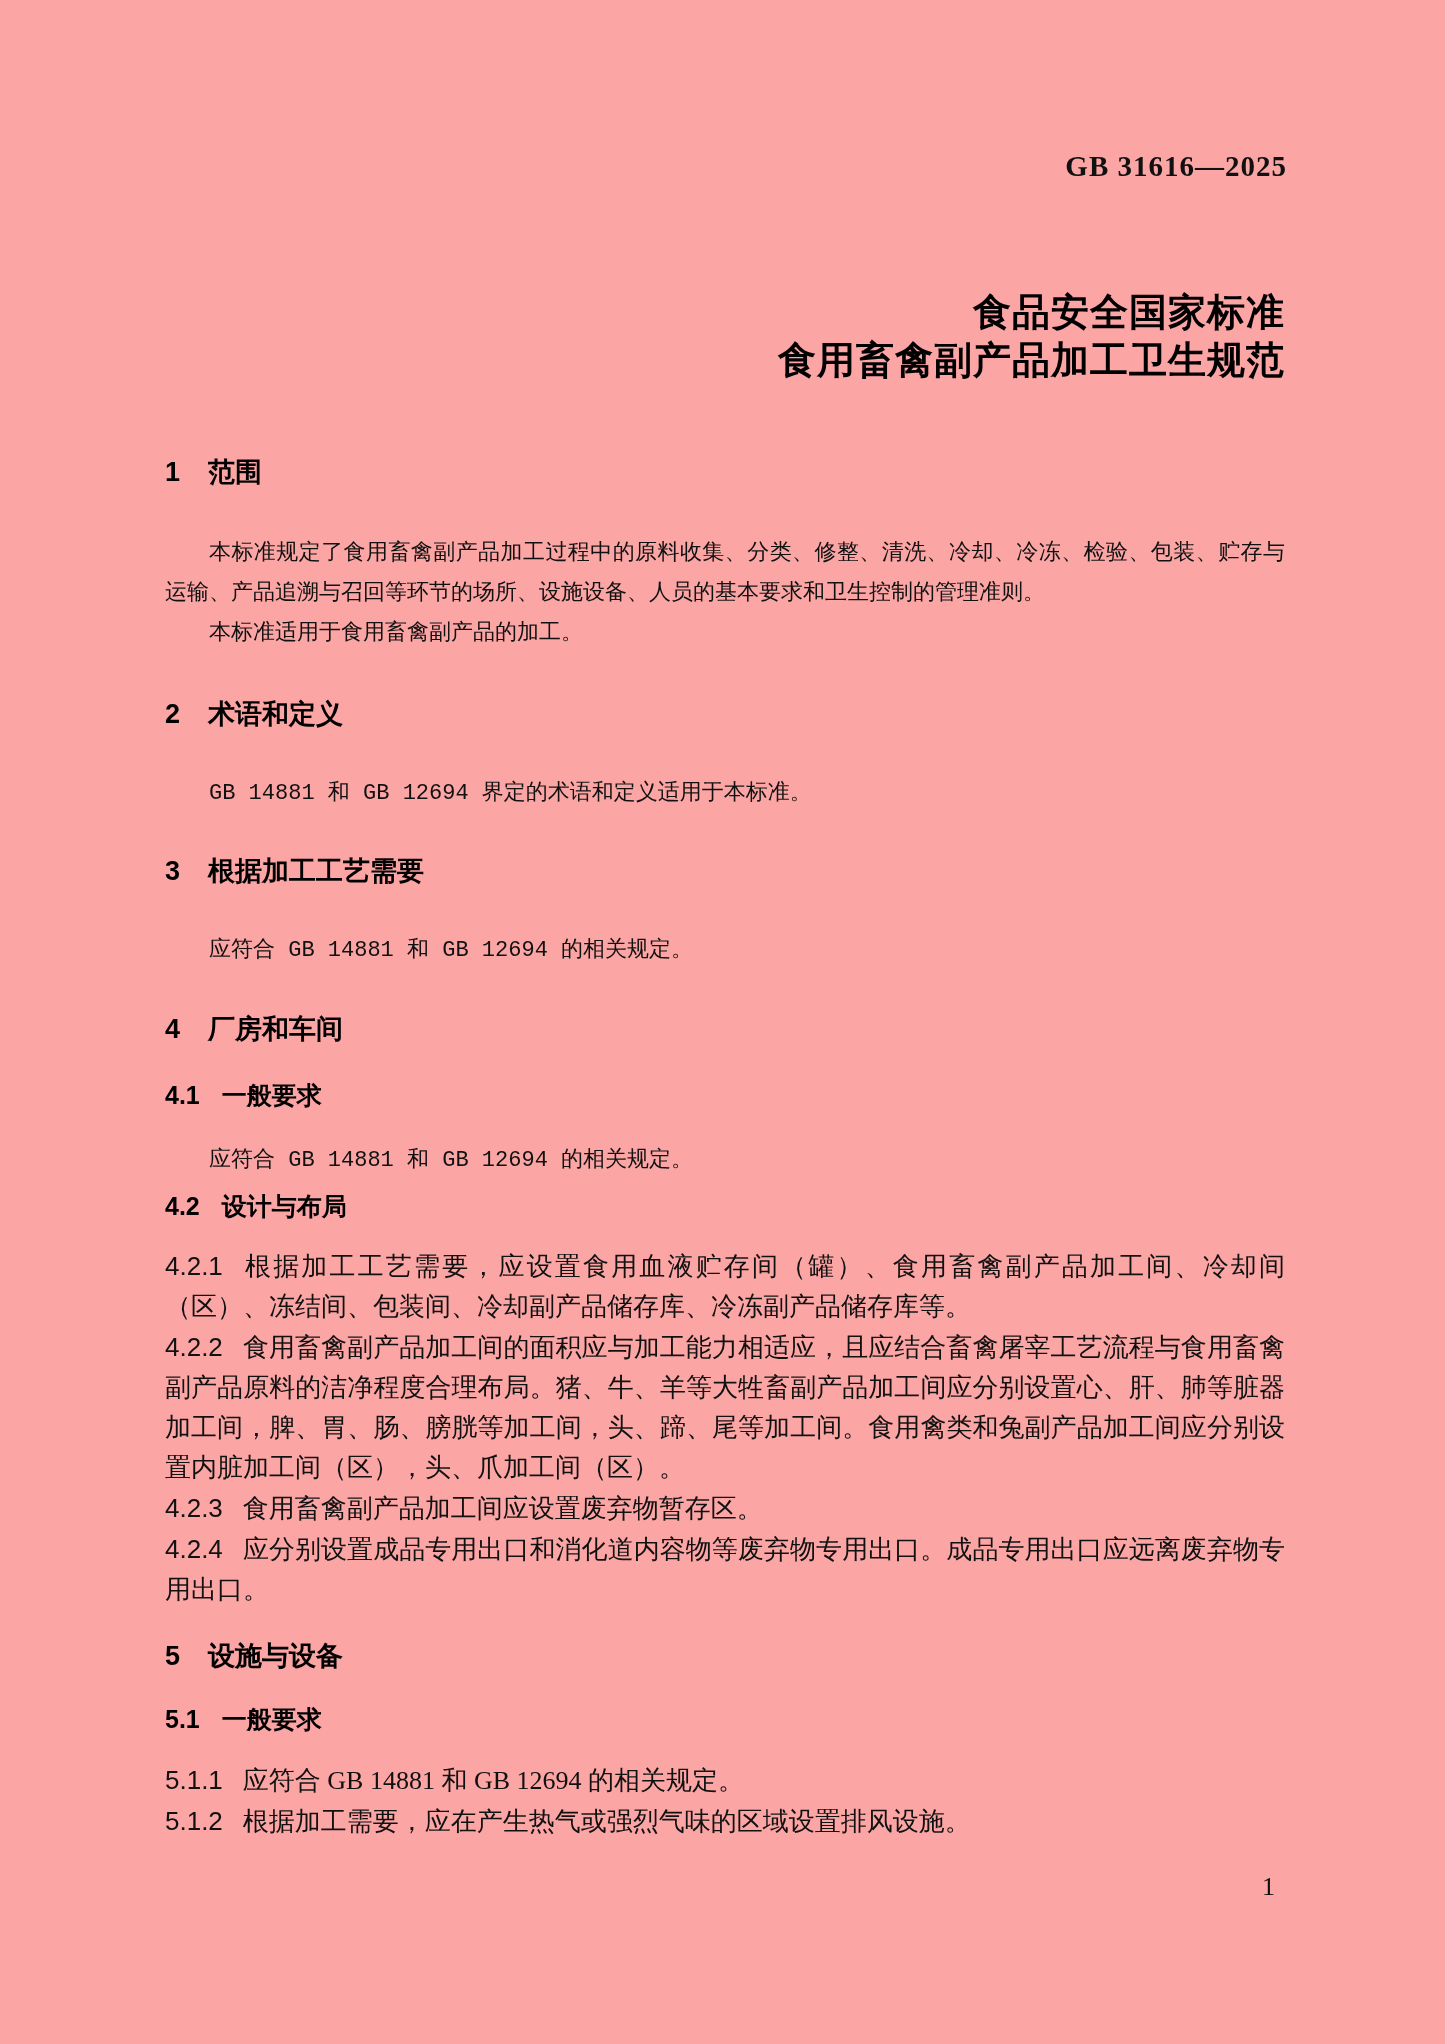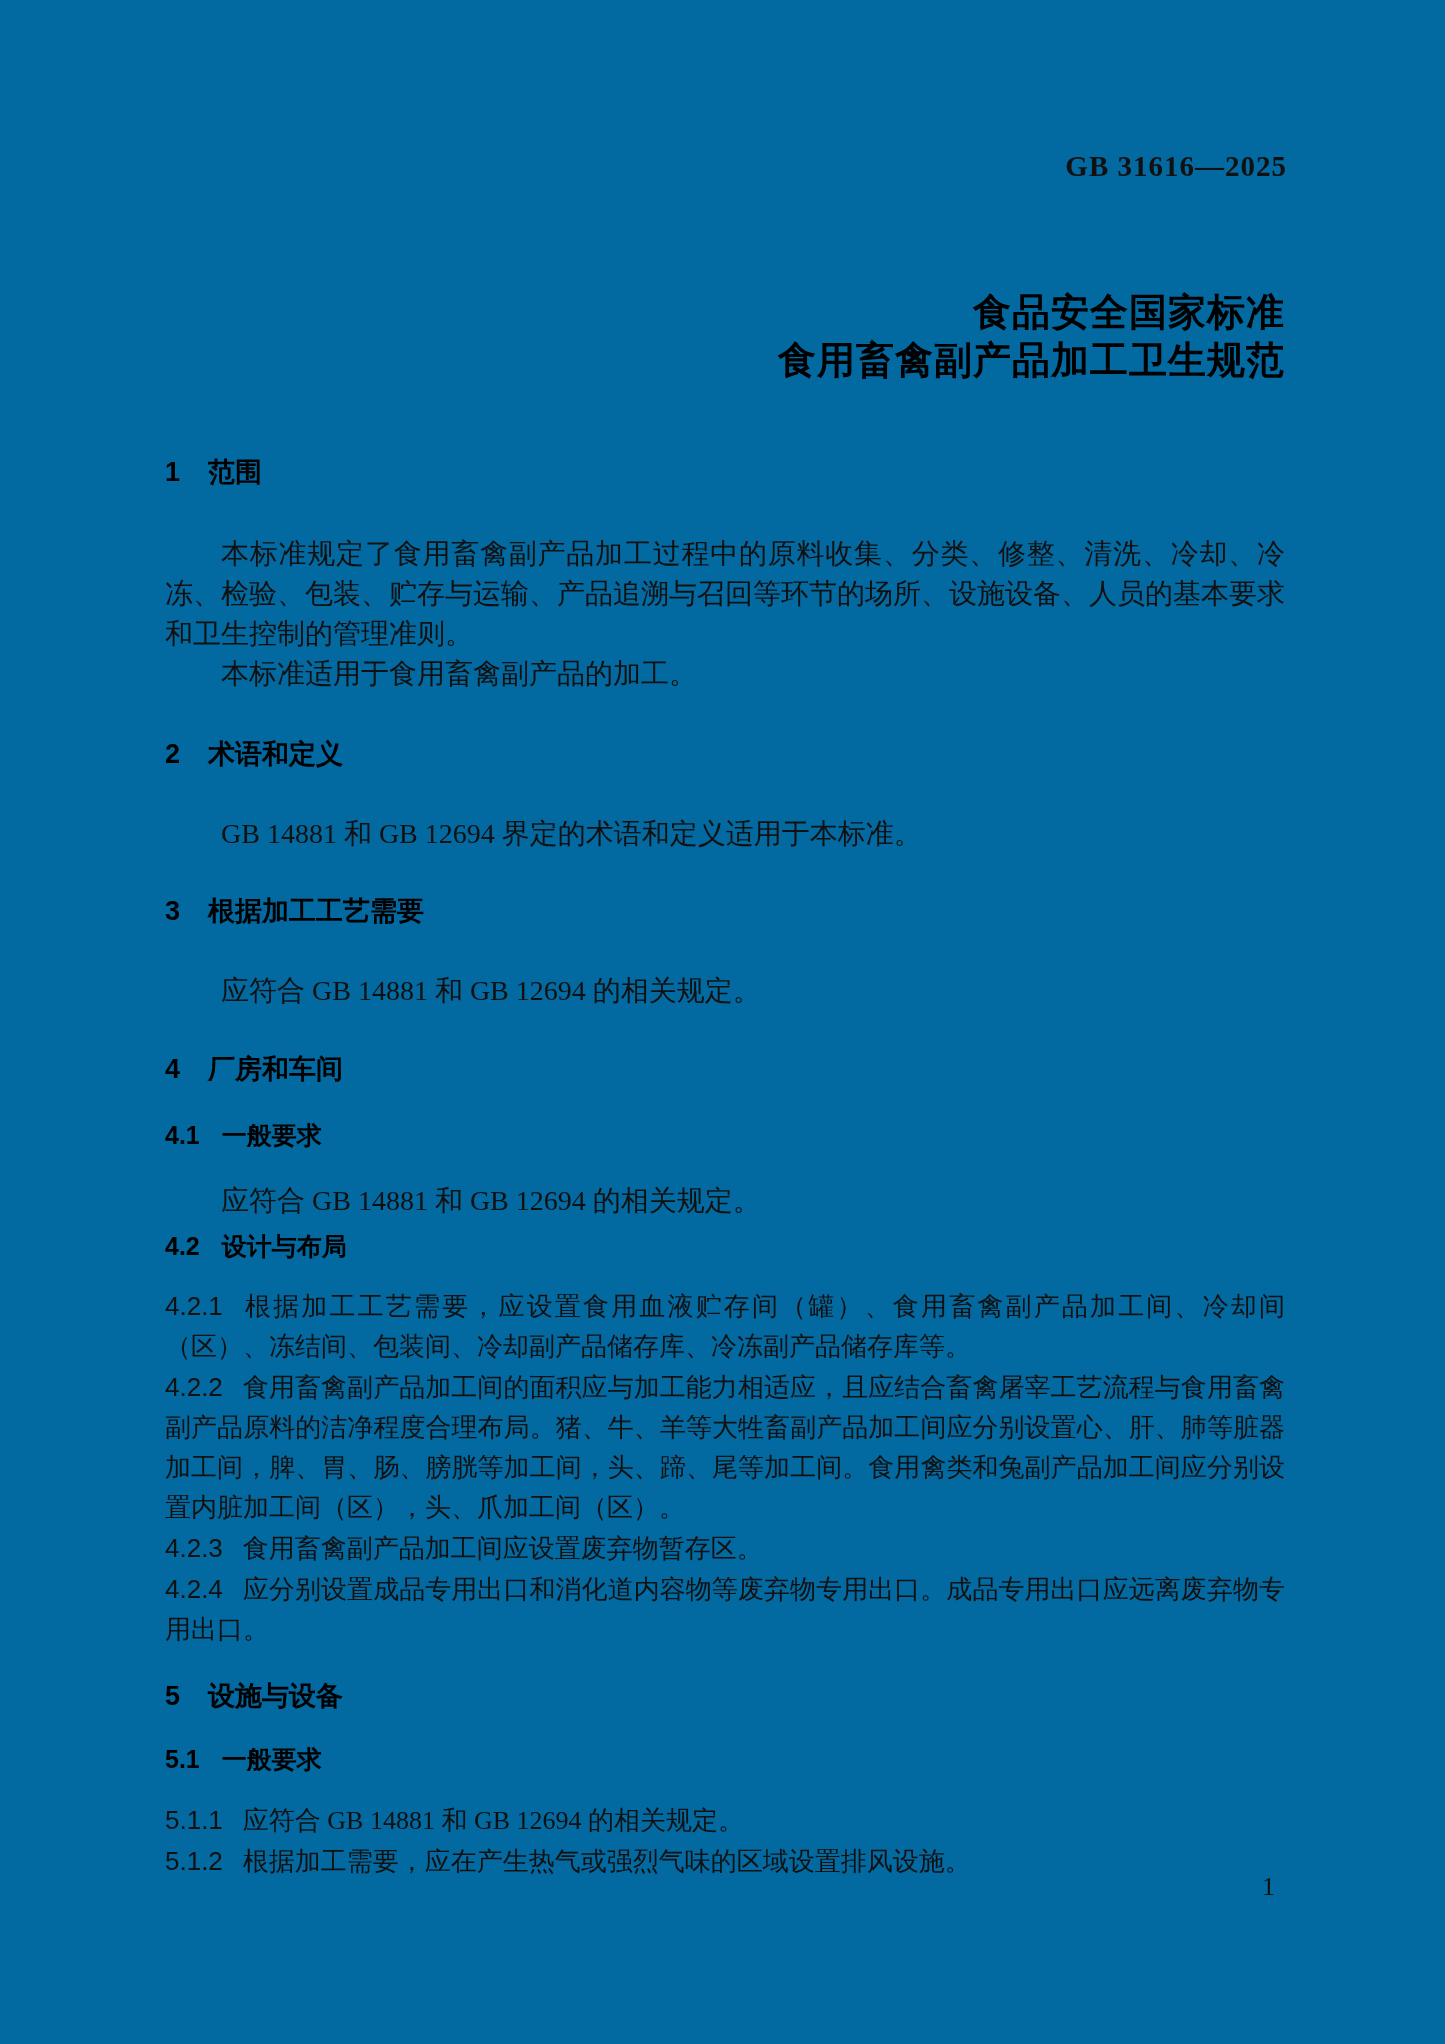--- a/index.html
+++ b/index.html
@@ -5,21 +5,21 @@
   html, body {
     margin: 0;
     padding: 0;
     background: #e8e8e8;
   }
   .page {
     position: relative;
     width: 1445px;
     height: 2044px;
     margin: 0 auto;
-    background: #0369a1;
+    background: #fca5a5;
     color: #111111;
     font-family: "Liberation Serif", serif;
     overflow: hidden;
   }
   .std-code {
     position: absolute;
     top: 150px;
     right: 158px;
     font-family: "Liberation Serif", serif;
     font-weight: bold;
@@ -54,25 +54,26 @@
   .sub-heading {
     font-family: "Liberation Sans", sans-serif;
     font-weight: bold;
     font-size: 25px;
     line-height: 34px;
     color: #000000;
   }
   .sub-heading .num { display: inline-block; margin-right: 22px; }
 
   .para {
-    font-size: 28px;
+    font-size: 22px;
     line-height: 40px;
     text-align: justify;
     text-indent: 2em;
     margin: 0;
+    font-family: Liberation Mono, monospace;
   }
   .clause {
     font-size: 26px;
     line-height: 40px;
     text-align: justify;
     text-indent: 0;
     margin: 0;
   }
   .clause .cnum {
     font-family: "Liberation Sans", sans-serif;

